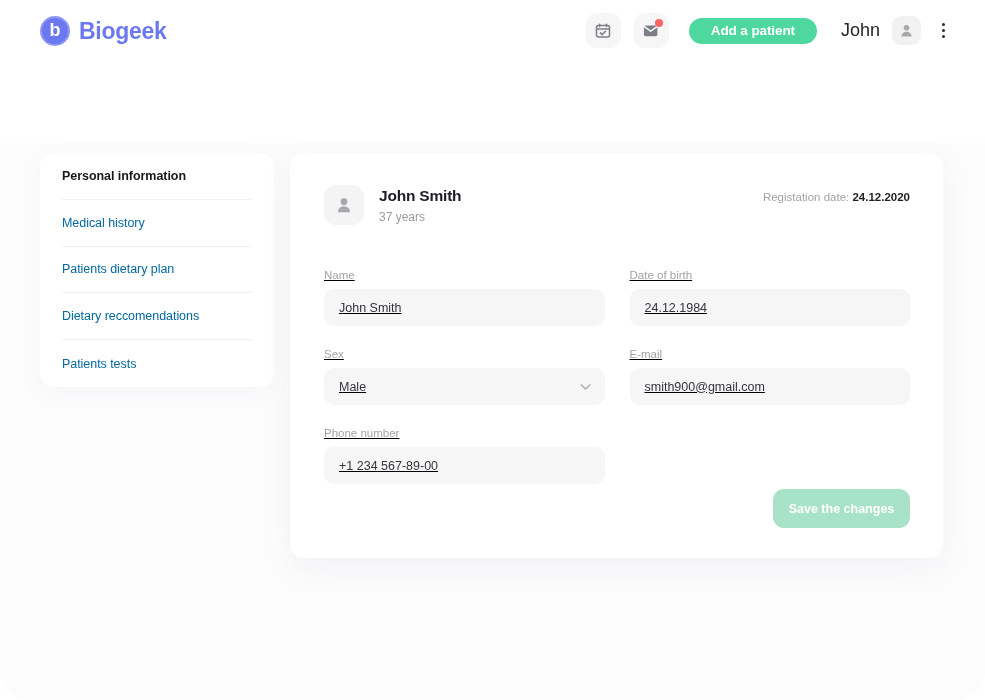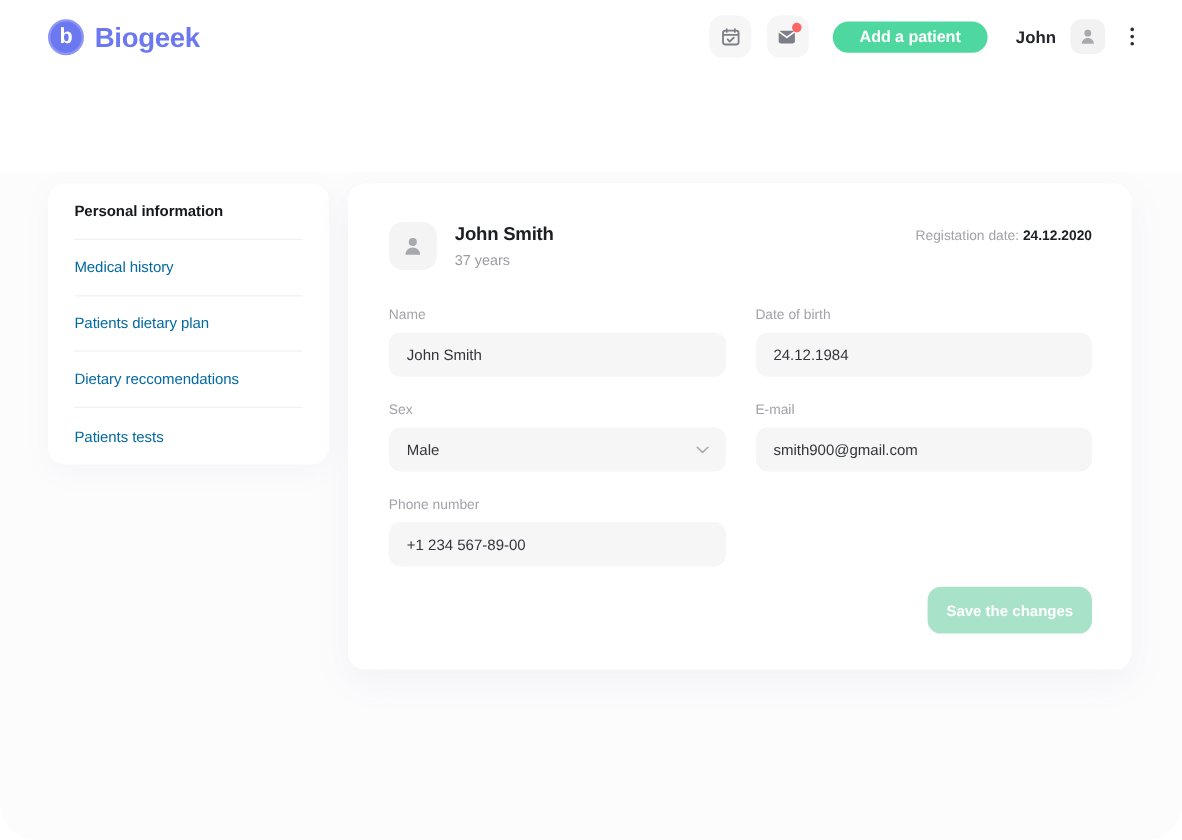--- a/index.html
+++ b/index.html
@@ -99,22 +99,22 @@
     font-weight: 700;
     border: none;
     cursor: pointer;
     display: flex;
     align-items: center;
     letter-spacing: -0.1px;
   }
 
   .user-name {
     margin-left: 24px;
-    font-size: 14px;
-    font-weight: 700;
+    font-size: 18px;
+    font-weight: 400;
     color: #24262b;
   }
 
   .avatar-sm {
     margin-left: 12px;
     width: 29px; height: 29px;
     border-radius: 9px;
     background: #f2f2f3;
     display: flex;
     align-items: center;
@@ -267,22 +267,23 @@
     color: #a2a3a8;
   }
   .reg-date b {
     color: #1d1f24;
     font-weight: 700;
   }
 
   
   .form {
     position: absolute;
-    left: 34px; top: 104px;
+    left: 34px; top: 116px;
     width: 586px;
+    text-decoration: underline;
   }
   .row {
     display: flex;
     gap: 25px;
     margin-bottom: 22px;
   }
   .field { width: 281px; }
   .field.full { width: 281px; }
   .field-label {
     font-size: 11.5px;

